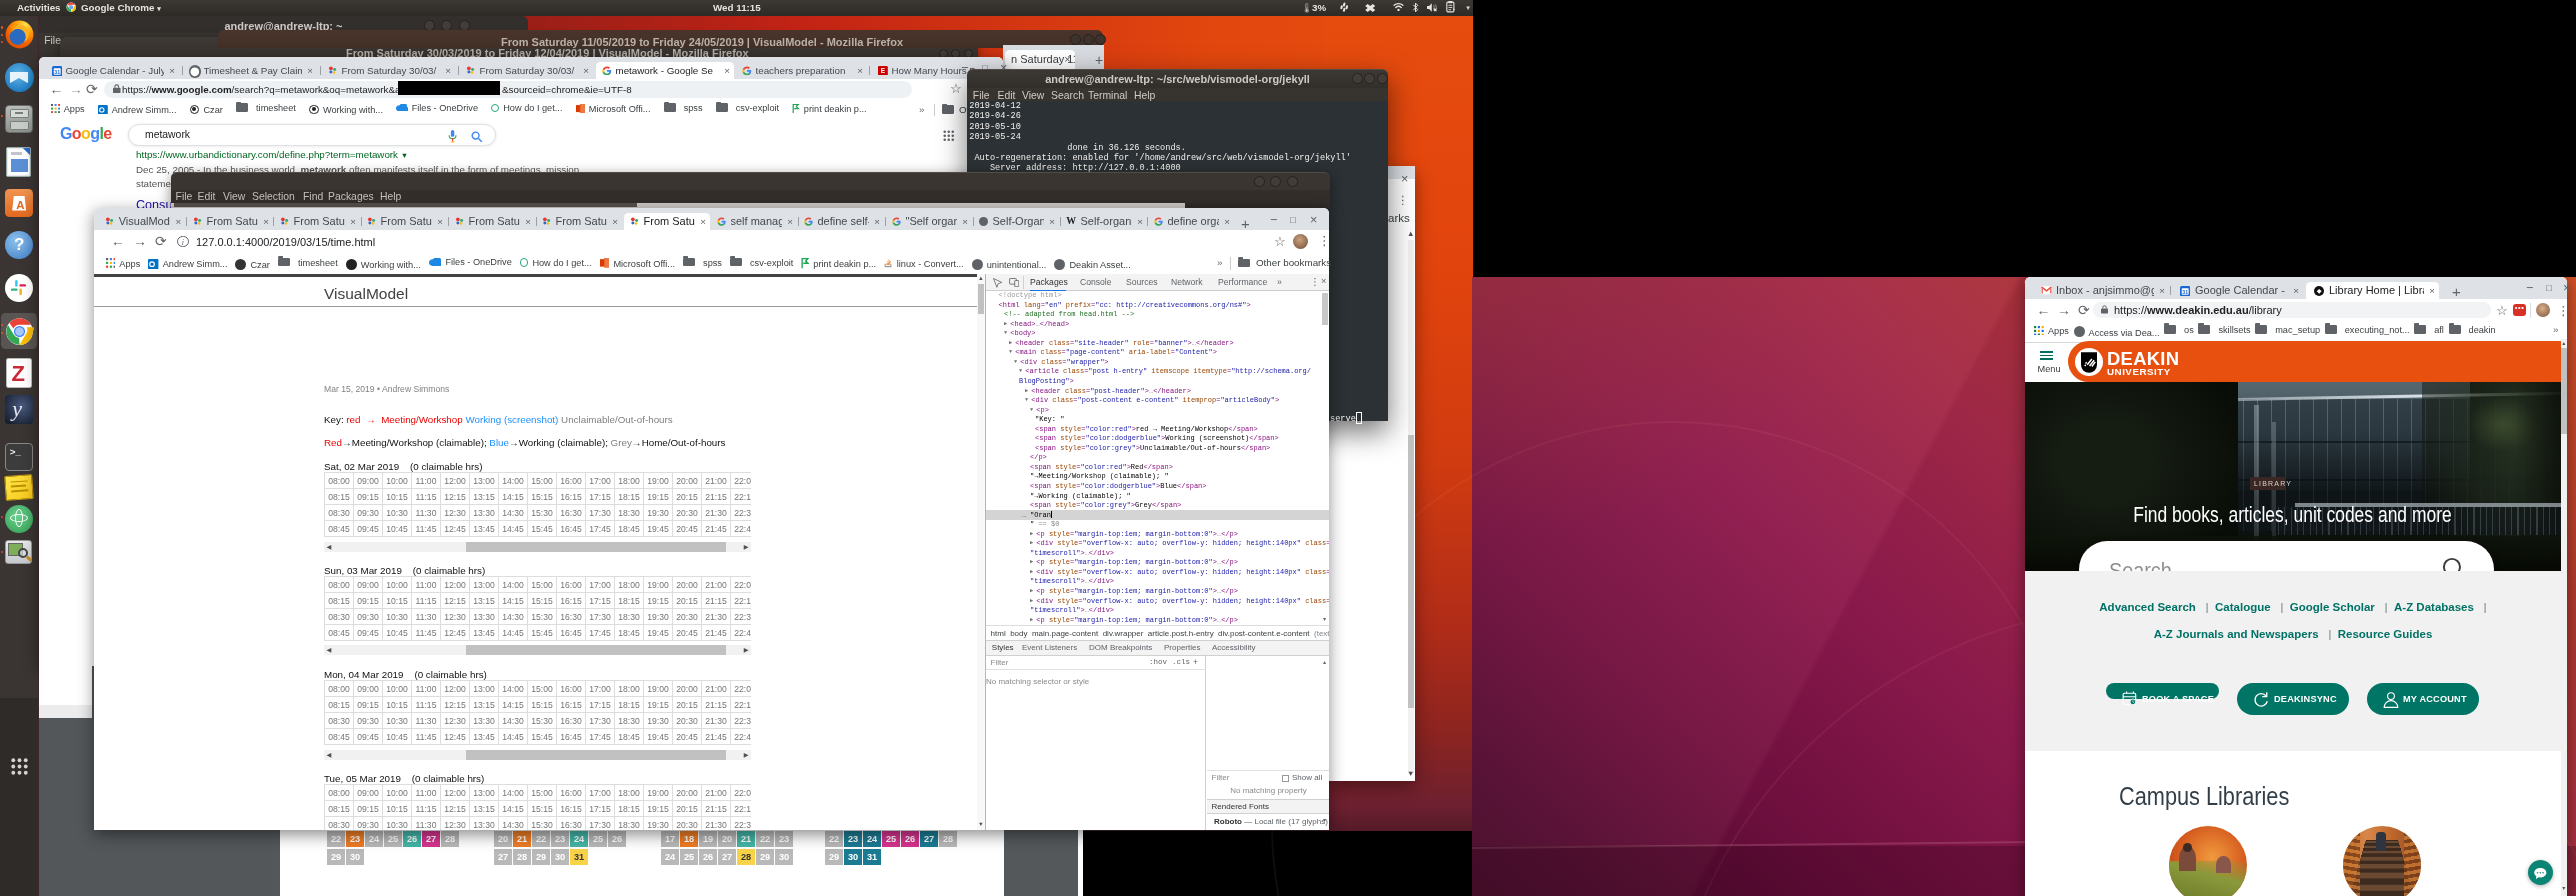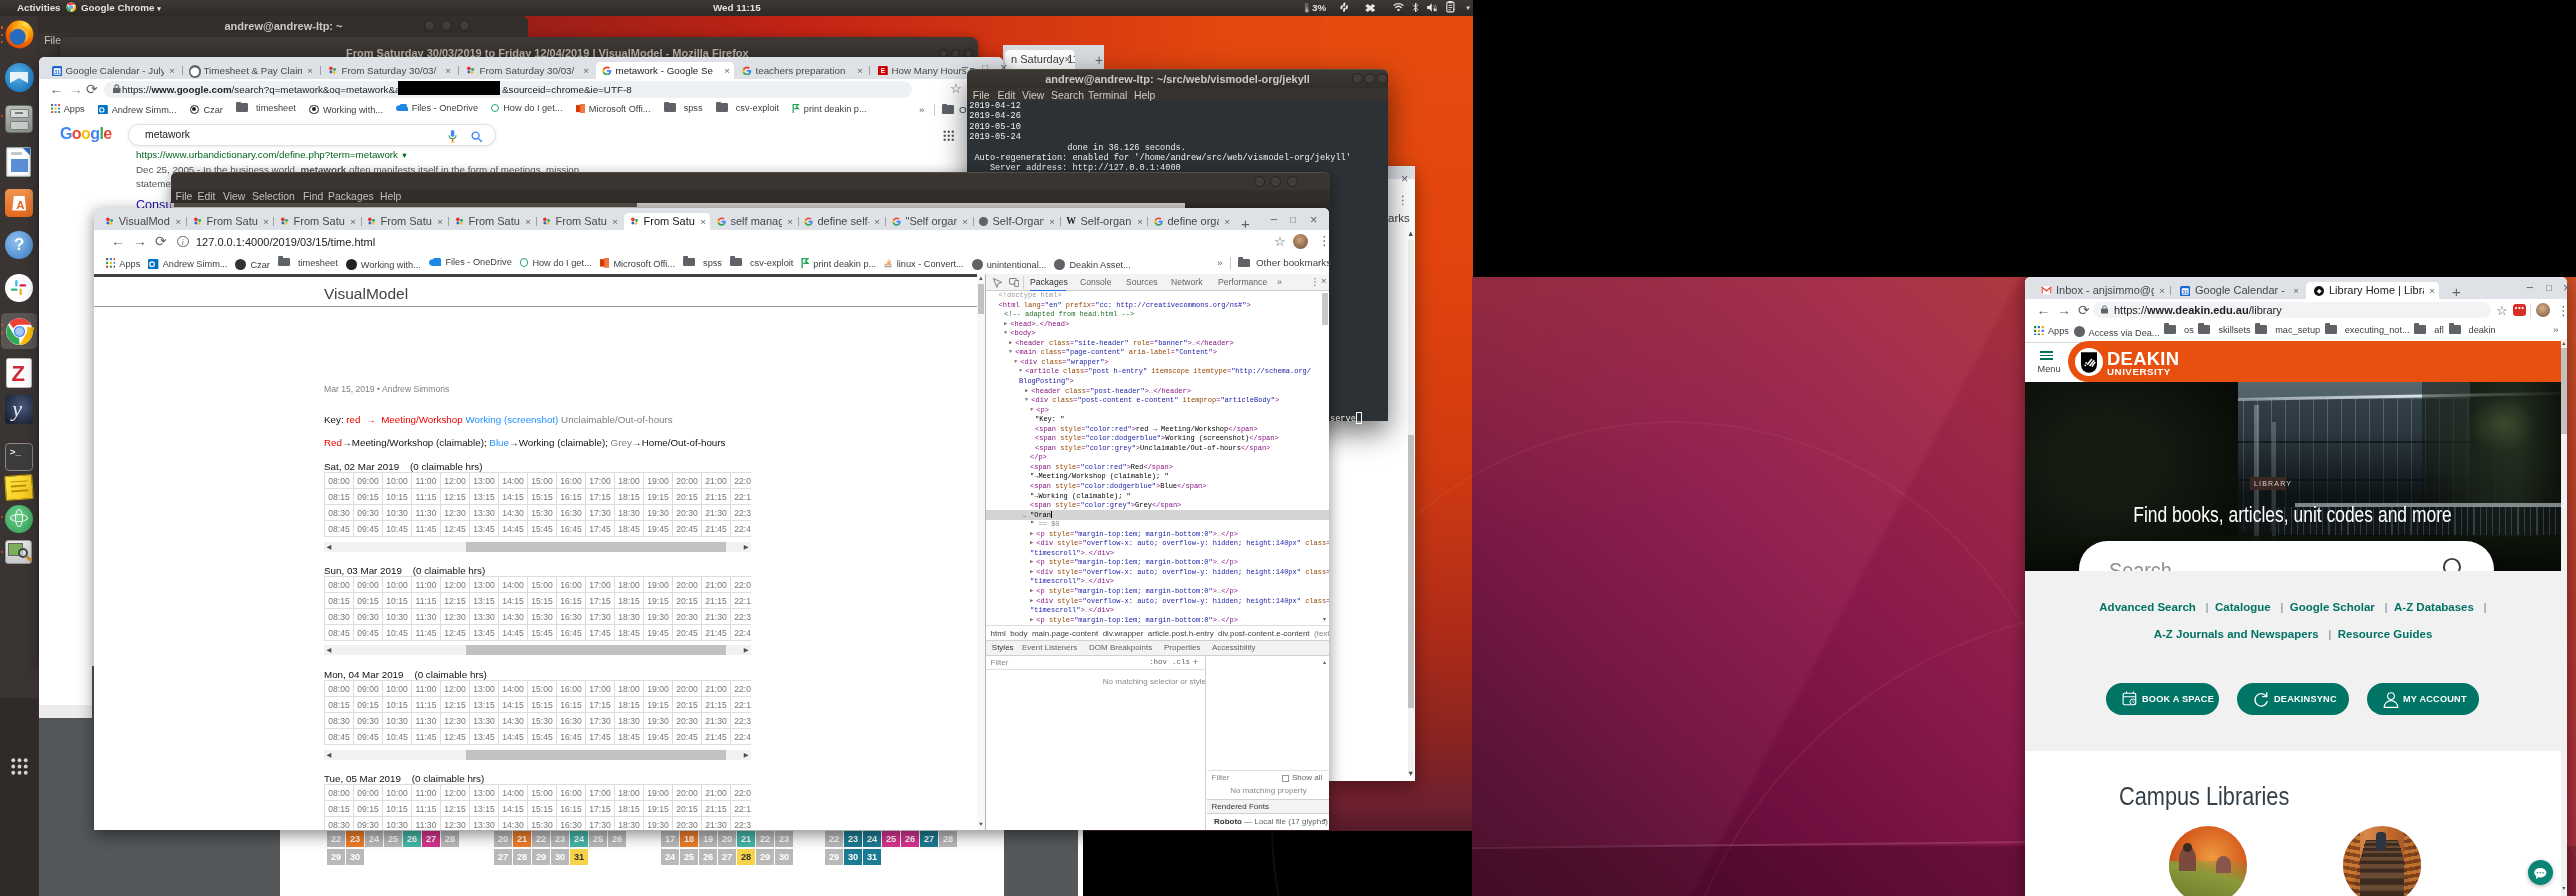--- a/index.html
+++ b/index.html
@@ -227,20 +227,26 @@
     <span class="gtkbtn ab" style="left:420px;top:4px"></span>
     <div class="ab" style="left:0;top:17px;width:489px;height:37px;background:#393531"></div>
     <div class="ab" style="left:5.2px;top:19.5px;color:#ccc7c2;font-size:10.4px">File</div>
   </div>
   <div class="ab" id="ffB" style="left:60px;top:37px;width:918px;height:22px;background:linear-gradient(#3e3935,#37322e);border-radius:7px 7px 0 0;box-shadow:0 2.3px 10.4px rgba(0,0,0,.4)">
     <div class="ab" style="left:286px;top:10.4px;font-size:11px;font-weight:700;color:#b9b1a9;white-space:nowrap">From Saturday 30/03/2019 to Friday 12/04/2019 | VisualModel - Mozilla Firefox</div>
     <span class="gtkbtn ab" style="left:879px;top:11.5px;width:9.2px;height:9.2px"></span>
     <span class="gtkbtn ab" style="left:891px;top:11.5px;width:9.2px;height:9.2px"></span>
     <span class="gtkbtn ab" style="left:904px;top:11.5px;width:9.2px;height:9.2px"></span>
   </div>
+  <div class="ab" id="ffA" style="left:218px;top:30px;width:885px;height:18.4px;background:linear-gradient(#4a342c,#423026);border-radius:5.8px 5.8px 0 0">
+    <div class="ab" style="left:283px;top:6.3px;font-size:11px;font-weight:700;color:#b9b1a9;white-space:nowrap">From Saturday 11/05/2019 to Friday 24/05/2019 | VisualModel - Mozilla Firefox</div>
+    <span class="gtkbtn ab" style="left:852px;top:4px;background:#3c332c"></span>
+    <span class="gtkbtn ab" style="left:865px;top:4px;background:#3c332c"></span>
+    <span class="gtkbtn ab" style="left:877px;top:4px;background:#3c332c"></span>
+  </div>
   <div class="ab" id="chromeC" style="left:1003px;top:45px;width:101px;height:26px;background:#d8dbdf">
     <div class="ab" style="left:2.3px;top:4.6px;width:70px;height:21px;background:#fff;border-radius:4.6px 4.6px 0 0;font-size:11px;color:#3c4043;padding:3.5px 0 0 5.8px;white-space:nowrap;overflow:hidden">n Saturday 11/<span style="position:absolute;right:4.6px;color:#5f6368">×</span></div>
     <div class="ab" style="left:92px;top:7px;font-size:14px;color:#5f6368">+</div>
   </div>
 
   <div class="cwin ab" id="metawork" style="left:39px;top:57px;width:964px;height:609px;background:#fff">
     <div class="tabstrip ab" style="left:0;top:0;width:100%;height:22px"></div>
     <div class="ctab" style="left:7px;width:133px">
         <svg class="ab" style="left:5.8px;top:3.5px;font-size:17px" width="10.4" height="10.4" viewBox="0 0 18 18">
           <rect width="18" height="18" rx="3" fill="#1967d2"></rect>
@@ -1153,21 +1159,21 @@
         <span class="ab" style="left:178px;top:2.3px">Properties</span>
         <span class="ab" style="left:226px;top:2.3px">Accessibility</span>
       </div>
       <div class="ab" style="left:0;top:382px;width:220px;height:174px;background:#fff;border-right:0.6px solid #d0d0d0">
         <div class="ab" style="left:0;top:0;width:220px;height:14px;border-bottom:0.6px solid #e0e0e0">
           <span class="ab" style="left:4.6px;top:1.7px;font-size:8px;color:#888">Filter</span>
           <span class="ab mono" style="left:163px;top:1.7px;font-size:7.5px;color:#5f6368">:hov</span>
           <span class="ab mono" style="left:186px;top:1.7px;font-size:7.5px;color:#5f6368">.cls</span>
           <span class="ab" style="left:207px;top:1.2px;font-size:8.6px;color:#5f6368">+</span>
         </div>
-        <div class="ab" style="left:0;top:21px;width:220px;text-align:right;font-size:8px;color:#8a8a8a">No matching selector or style</div>
+        <div class="ab" style="left:0;top:21px;width:220px;text-align:left;font-size:8px;color:#8a8a8a">No matching selector or style</div>
       </div>
       <div class="ab" style="left:221px;top:382px;width:123px;height:174px;background:#fff">
         <div class="ab" style="left:0;top:114px;width:123px;height:14.4px;border-top:0.6px solid #e0e0e0">
           <span class="ab" style="left:4.6px;top:2.3px;font-size:8px;color:#888">Filter</span>
           <span class="ab" style="left:75px;top:3.5px;width:7px;height:7px;border:0.6px solid #999;background:#fff"></span>
           <span class="ab" style="left:85px;top:2.3px;font-size:8px;color:#5f6368">Show all</span>
         </div>
         <div class="ab" style="left:0;top:128px;width:123px;height:14.4px;text-align:center;font-size:8px;color:#8a8a8a;padding-top:2.3px">No matching property</div>
         <div class="ab" style="left:0;top:143px;width:123px;height:15px;background:#f3f3f3;border-top:0.6px solid #d0d0d0;border-bottom:0.6px solid #d0d0d0">
             <span class="ab" style="left:4.6px;top:2.3px;font-size:8px;color:#333">Rendered Fonts</span>
@@ -1304,21 +1310,21 @@
         <div class="ab" style="left:30px;top:16.7px;font-size:22px;color:#8f8f8f;font-weight:300;transform:scaleX(.9);transform-origin:0 0">Search...</div>
         <svg class="ab" style="left:362px;top:15px" width="26.5" height="26.5" viewBox="0 0 46 46">
             <circle cx="19" cy="19" r="14" fill="none" stroke="#3b3b3b" stroke-width="3.4"></circle>
             <path d="M30 30l12 12" stroke="#3b3b3b" stroke-width="3.4"></path>
           </svg>
       </div>
 
       <div class="ab" style="left:0;top:232px;width:536px;height:180px;background:#f1f1f1">
         <div class="ab" style="left:0;top:30px;width:536px;text-align:center;font-size:11.5px;font-weight:700;color:#007265">Advanced Search&nbsp;&nbsp;&nbsp;<span style="color:#9aa">|</span>&nbsp;&nbsp;Catalogue&nbsp;&nbsp;&nbsp;<span style="color:#9aa">|</span>&nbsp;&nbsp;Google Scholar&nbsp;&nbsp;&nbsp;<span style="color:#9aa">|</span>&nbsp;&nbsp;A-Z Databases&nbsp;&nbsp;&nbsp;<span style="color:#9aa">|</span></div>
         <div class="ab" style="left:0;top:57px;width:536px;text-align:center;font-size:11.5px;font-weight:700;color:#007265">A-Z Journals and Newspapers&nbsp;&nbsp;&nbsp;<span style="color:#9aa">|</span>&nbsp;&nbsp;Resource Guides</div>
-        <div class="ab" style="left:81px;top:112px;width:113px;height:32px;background:#007565;border-radius:16px;color:#fff">
+        <div class="ab" style="left:81px;top:112px;width:113px;height:16px;background:#007565;border-radius:16px;color:#fff">
           <svg class="ab" style="left:16px;top:8px" width="16" height="16" viewBox="0 0 28 28">
               <rect x="2" y="4" width="22" height="20" rx="2" fill="none" stroke="#fff" stroke-width="2"></rect>
               <path d="M2 10h22M8 4V1M20 4V1" stroke="#fff" stroke-width="2"></path>
               <circle cx="19" cy="19" r="5" fill="#007565" stroke="#fff" stroke-width="1.6"></circle>
               <path d="M19 16.5V19l2 1.4" stroke="#fff" stroke-width="1.4" fill="none"></path>
             </svg>
           <span class="ab" style="left:36px;top:11px;font-size:9.2px;font-weight:700;letter-spacing:0.2px;white-space:nowrap">BOOK A SPACE</span>
         </div>
         <div class="ab" style="left:212px;top:112px;width:112px;height:32px;background:#007565;border-radius:16px;color:#fff">
           <svg class="ab" style="left:15px;top:7.5px" width="17" height="17" viewBox="0 0 30 30">

